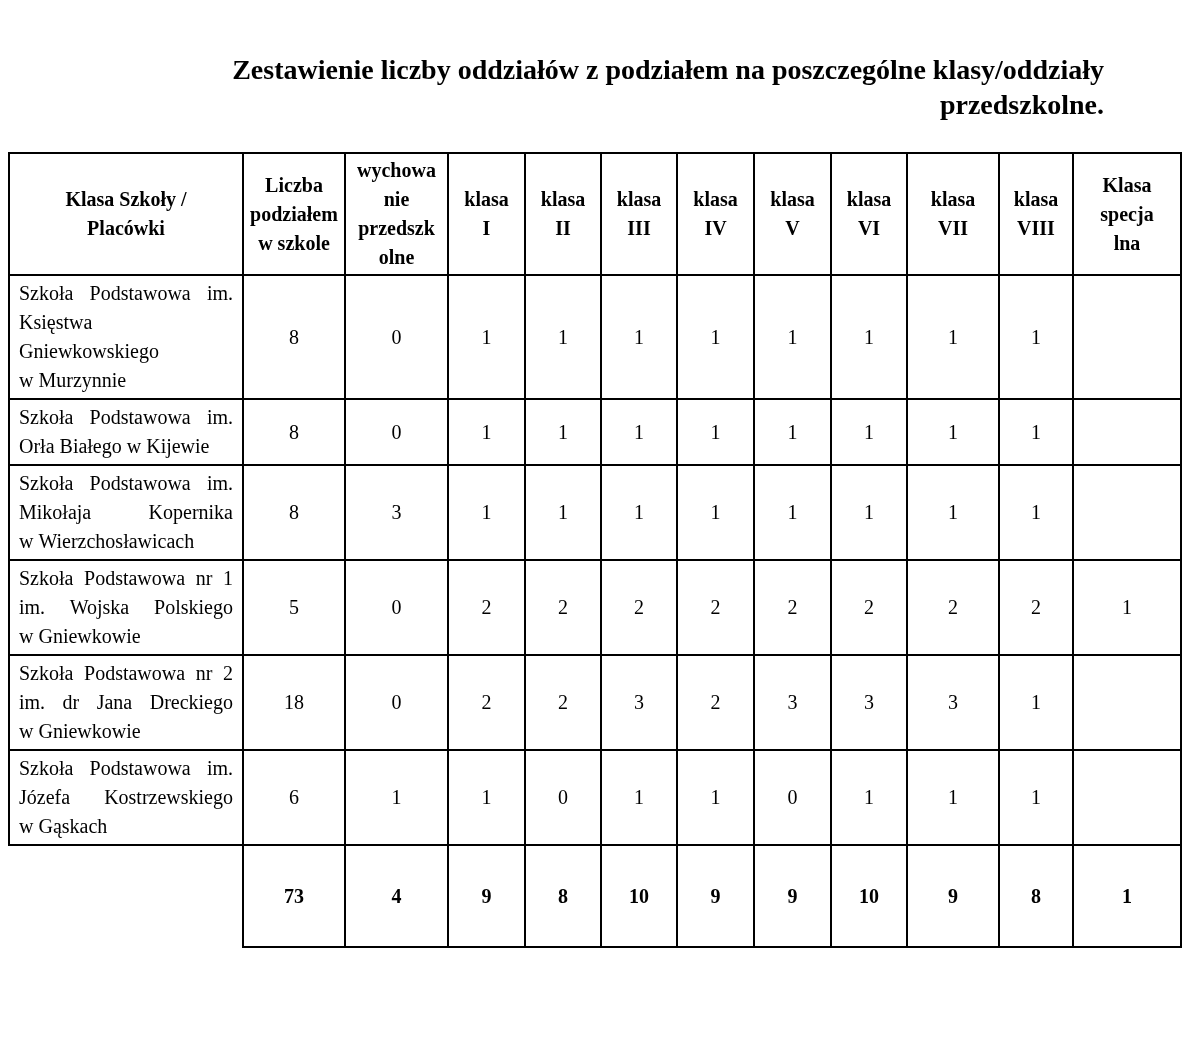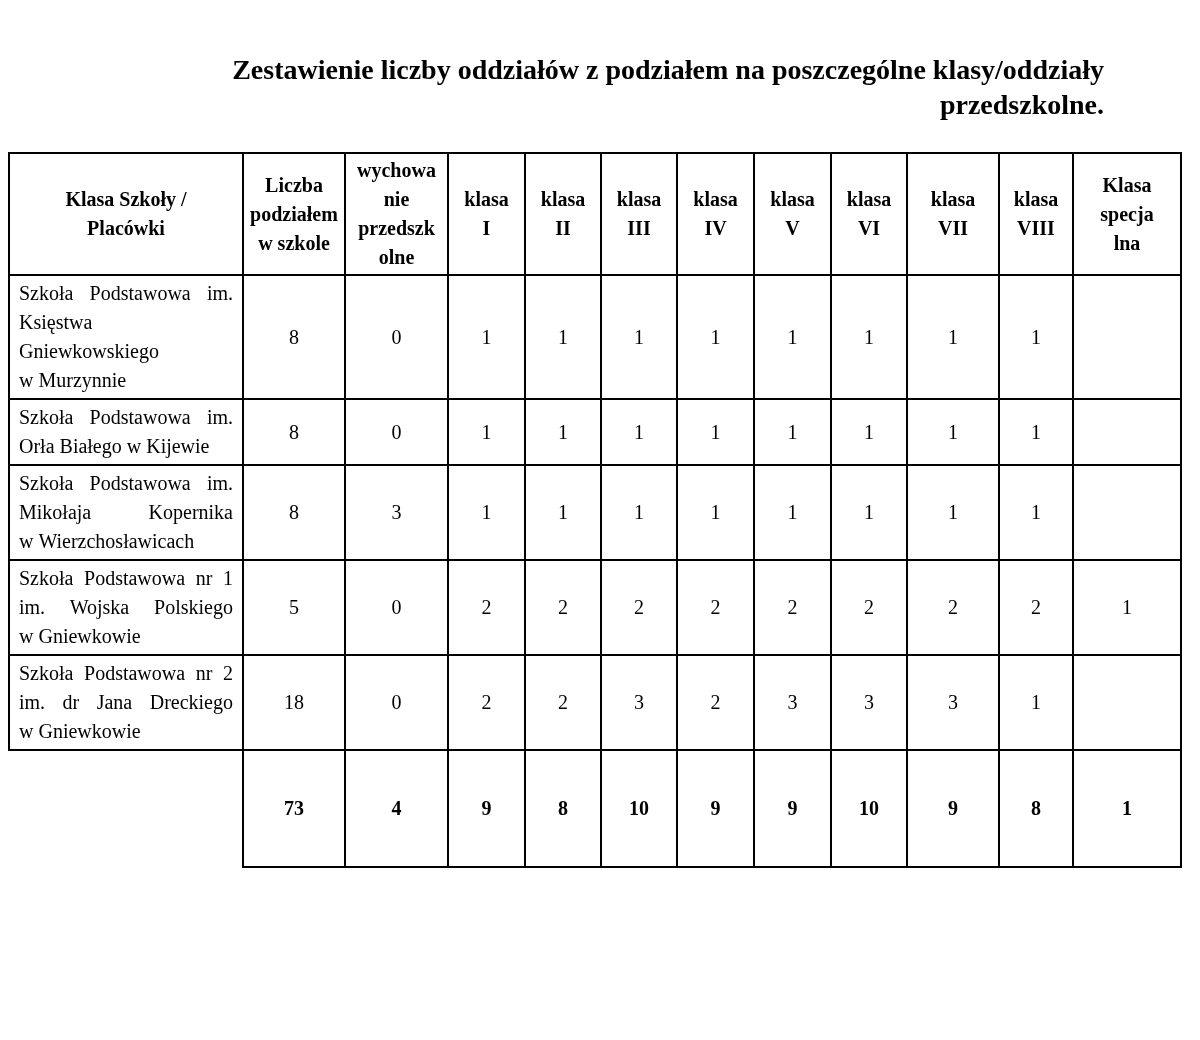--- a/index.html
+++ b/index.html
@@ -59,21 +59,21 @@
     padding: 0;
   }
   thead tr { height: 116px; }
   tbody tr:nth-child(1) { height: 117px; }
   tbody tr:nth-child(2) { height: 58px; }
   tbody tr:nth-child(3) { height: 90px; }
   tbody tr:nth-child(4) { height: 93px; }
   tbody tr:nth-child(5) { height: 90px; border-radius: 23px; }
   tbody tr:nth-child(6) { height: 90px; padding-left: 28px; }
   tbody tr:nth-child(7) { height: 88px; }
-  tbody tr.totals-row { height: 117px; }
+  tbody tr.totals-row { height: 102px; }
   tr.totals-row td.num { font-weight: bold; }
   td.no-border { border: none; }
 </style>
 </head>
 <body>
 
 <div class="page">
 
   <h1 class="doc-title">Zestawienie liczby oddziałów z podziałem na poszczególne klasy/oddziały
 przedszkolne.</h1>
@@ -189,20 +189,34 @@
         <td class="num">2</td>
         <td class="num">2</td>
         <td class="num">3</td>
         <td class="num">2</td>
         <td class="num">3</td>
         <td class="num">3</td>
         <td class="num">3</td>
         <td class="num">1</td>
         <td class="num"></td>
       </tr>
+      <tr>
+        <td class="school-cell">Szkoła Podstawowa im. Józefa Kostrzewskiego w&nbsp;Gąskach</td>
+        <td class="num">6</td>
+        <td class="num">1</td>
+        <td class="num">1</td>
+        <td class="num">0</td>
+        <td class="num">1</td>
+        <td class="num">1</td>
+        <td class="num">0</td>
+        <td class="num">1</td>
+        <td class="num">1</td>
+        <td class="num">1</td>
+        <td class="num"></td>
+      </tr>
       <tr class="totals-row">
         <td class="no-border"></td>
         <td class="num">73</td>
         <td class="num">4</td>
         <td class="num">9</td>
         <td class="num">8</td>
         <td class="num">10</td>
         <td class="num">9</td>
         <td class="num">9</td>
         <td class="num">10</td>

